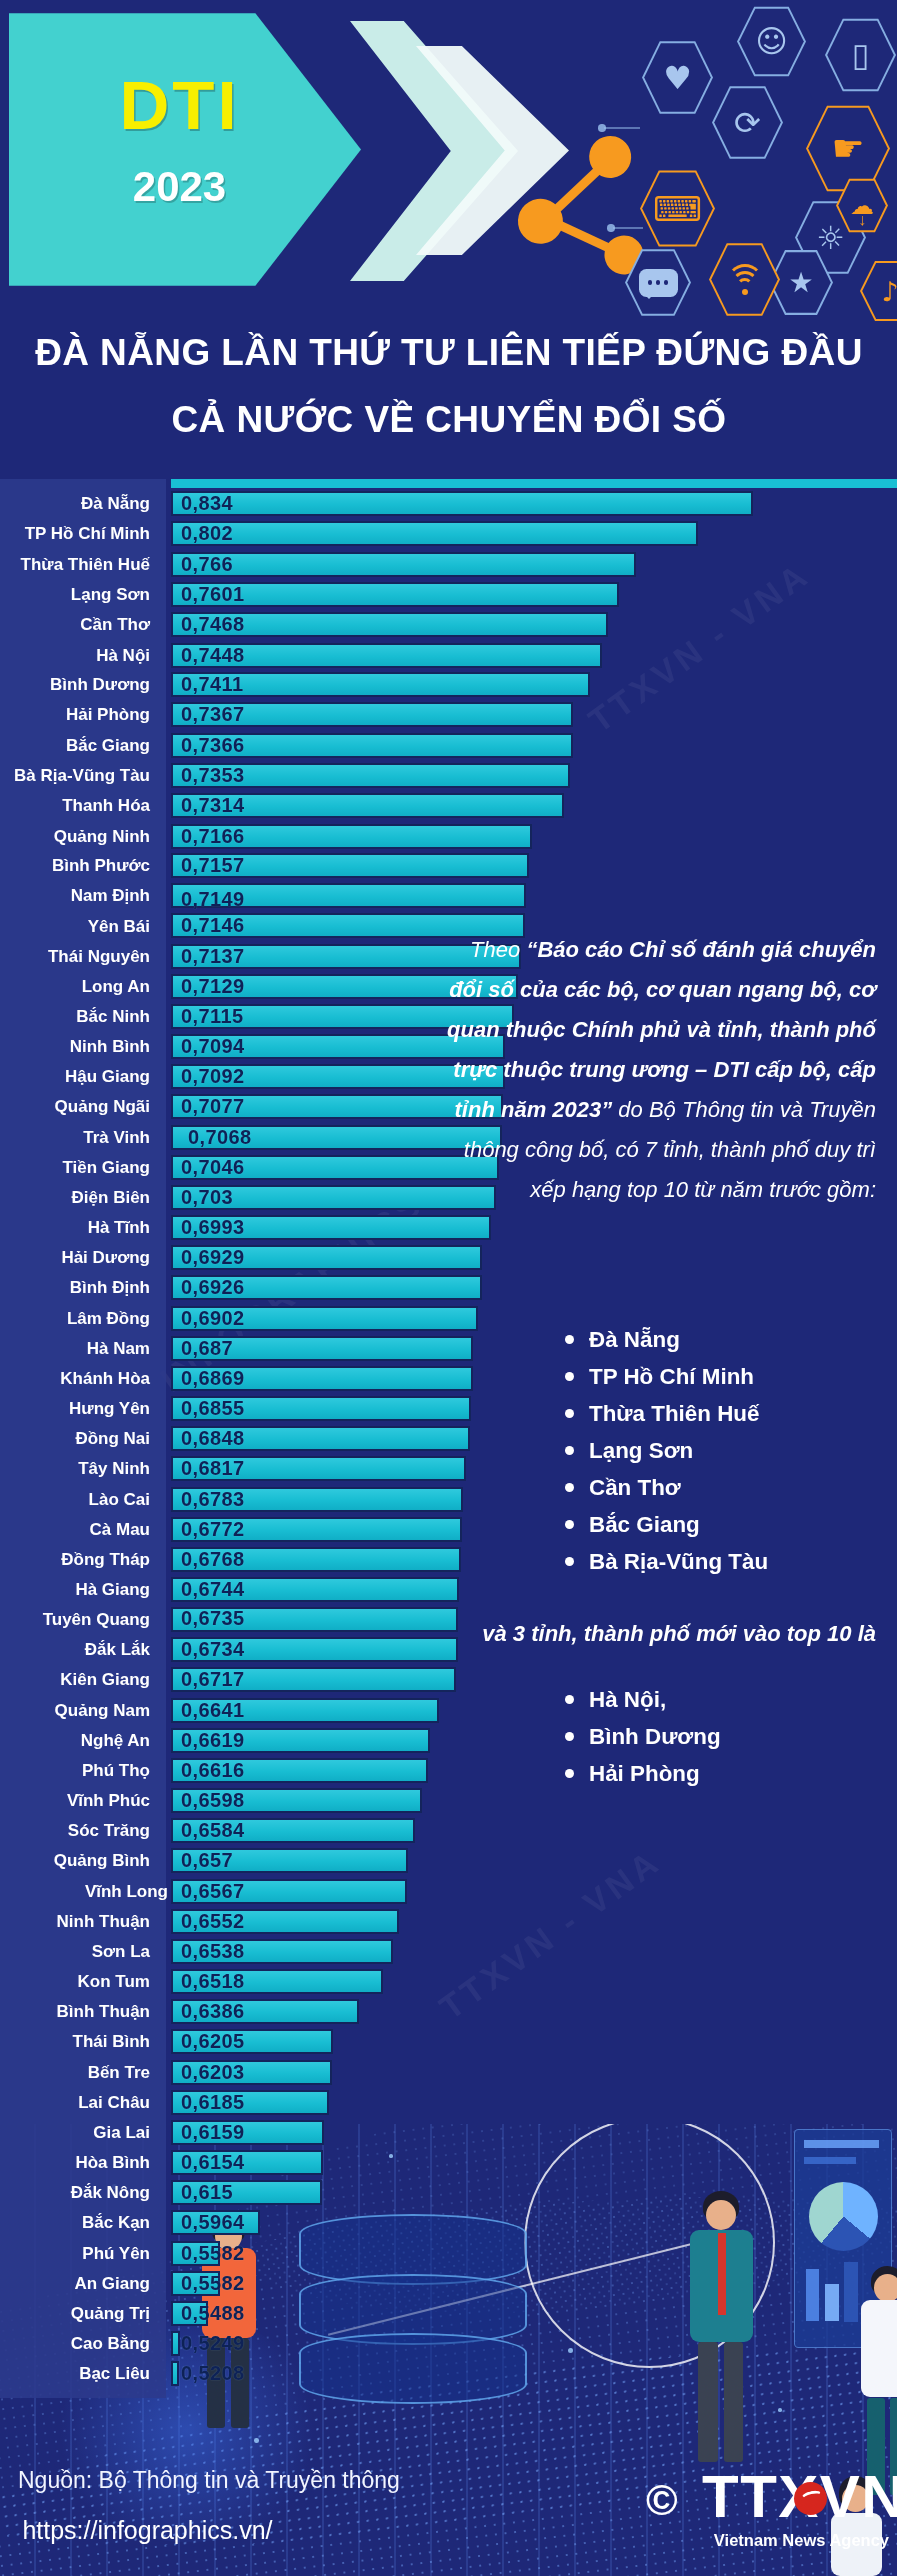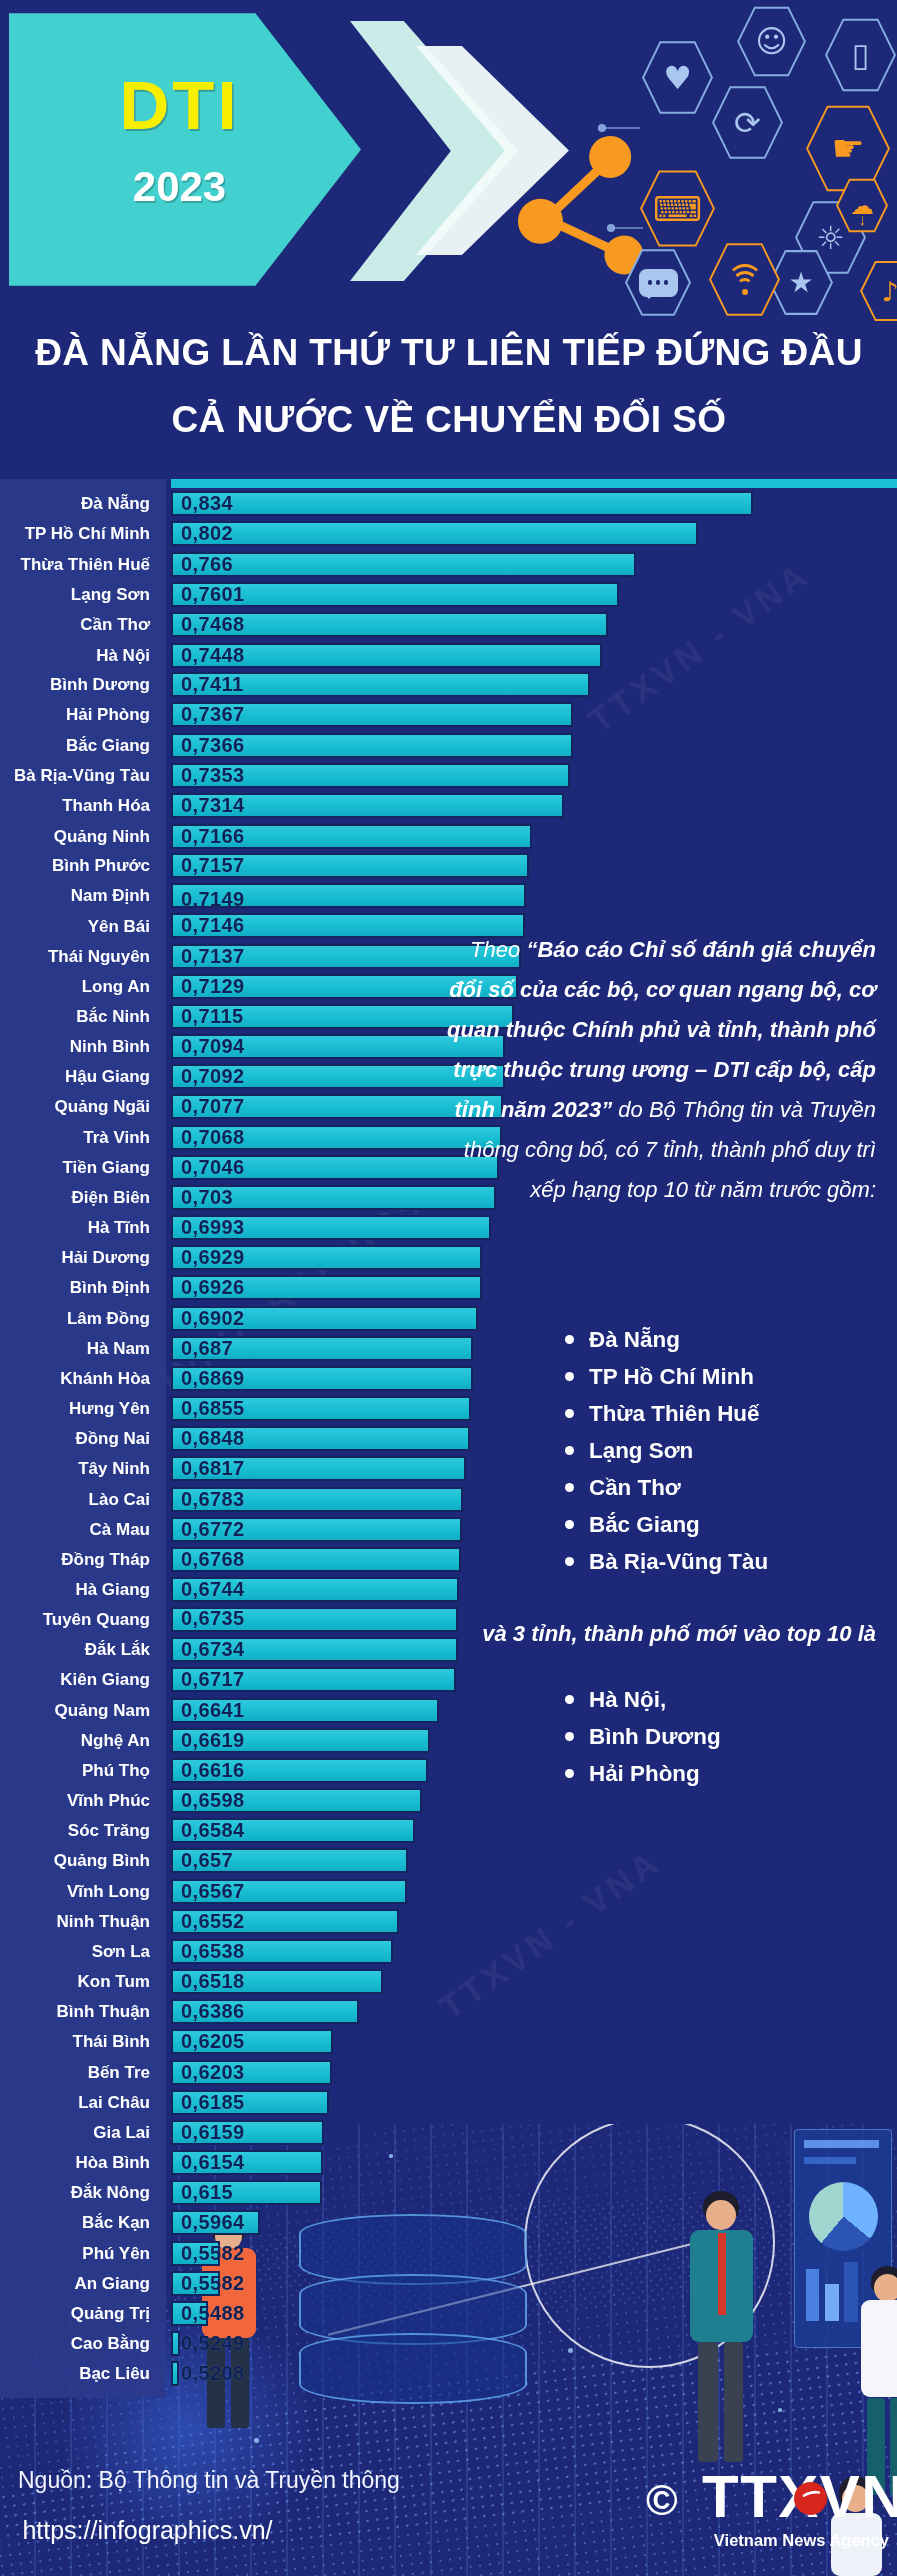--- a/index.html
+++ b/index.html
@@ -266,21 +266,21 @@
       <div class="bar" style="top: 1034px; height: 25.4px; width: 334px;"></div>
       <div class="bar-value" style="top: 1034px; height: 25.4px;">0,7094</div>
       <div class="row-label" style="top: 1064px; height: 25.4px;">Hậu Giang</div>
       <div class="bar" style="top: 1064px; height: 25.4px; width: 334px;"></div>
       <div class="bar-value" style="top: 1064px; height: 25.4px;">0,7092</div>
       <div class="row-label" style="top: 1094px; height: 25.4px;">Quảng Ngãi</div>
       <div class="bar" style="top: 1094px; height: 25.4px; width: 332px;"></div>
       <div class="bar-value" style="top: 1094px; height: 25.4px;">0,7077</div>
       <div class="row-label" style="top: 1125px; height: 25.4px;">Trà Vinh</div>
       <div class="bar" style="top: 1125px; height: 25.4px; width: 331px;"></div>
-      <div class="bar-value" style="top: 1125px; height: 25.4px;">0,7068</div>
+      <div class="bar-value" style="top: 1125px; height: 25.4px; margin-left: 7px;">0,7068</div>
       <div class="row-label" style="top: 1155px; height: 25.4px;">Tiền Giang</div>
       <div class="bar" style="top: 1155px; height: 25.4px; width: 328px;"></div>
       <div class="bar-value" style="top: 1155px; height: 25.4px;">0,7046</div>
       <div class="row-label" style="top: 1185px; height: 25.4px;">Điện Biên</div>
       <div class="bar" style="top: 1185px; height: 25.4px; width: 325px;"></div>
       <div class="bar-value" style="top: 1185px; height: 25.4px;">0,703</div>
       <div class="row-label" style="top: 1215px; height: 25.4px;">Hà Tĩnh</div>
       <div class="bar" style="top: 1215px; height: 25.4px; width: 320px;"></div>
       <div class="bar-value" style="top: 1215px; height: 25.4px;">0,6993</div>
       <div class="row-label" style="top: 1245px; height: 25.4px;">Hải Dương</div>
@@ -339,21 +339,21 @@
       <div class="bar-value" style="top: 1758px; height: 25.4px;">0,6616</div>
       <div class="row-label" style="top: 1788px; height: 25.4px;">Vĩnh Phúc</div>
       <div class="bar" style="top: 1788px; height: 25.4px; width: 251px;"></div>
       <div class="bar-value" style="top: 1788px; height: 25.4px;">0,6598</div>
       <div class="row-label" style="top: 1818px; height: 25.4px;">Sóc Trăng</div>
       <div class="bar" style="top: 1818px; height: 25.4px; width: 244px;"></div>
       <div class="bar-value" style="top: 1818px; height: 25.4px;">0,6584</div>
       <div class="row-label" style="top: 1848px; height: 25.4px;">Quảng Bình</div>
       <div class="bar" style="top: 1848px; height: 25.4px; width: 237px;"></div>
       <div class="bar-value" style="top: 1848px; height: 25.4px;">0,657</div>
-      <div class="row-label" style="top: 1879px; height: 25.4px;">Vĩnh Long</div>
+      <div class="row-label" style="top: 1879px; height: 25.4px; padding-left: 18px;">Vĩnh Long</div>
       <div class="bar" style="top: 1879px; height: 25.4px; width: 236px;"></div>
       <div class="bar-value" style="top: 1879px; height: 25.4px;">0,6567</div>
       <div class="row-label" style="top: 1909px; height: 25.4px;">Ninh Thuận</div>
       <div class="bar" style="top: 1909px; height: 25.4px; width: 228px;"></div>
       <div class="bar-value" style="top: 1909px; height: 25.4px;">0,6552</div>
       <div class="row-label" style="top: 1939px; height: 25.4px;">Sơn La</div>
       <div class="bar" style="top: 1939px; height: 25.4px; width: 222px;"></div>
       <div class="bar-value" style="top: 1939px; height: 25.4px;">0,6538</div>
       <div class="row-label" style="top: 1969px; height: 25.4px;">Kon Tum</div>
       <div class="bar" style="top: 1969px; height: 25.4px; width: 212px;"></div>

